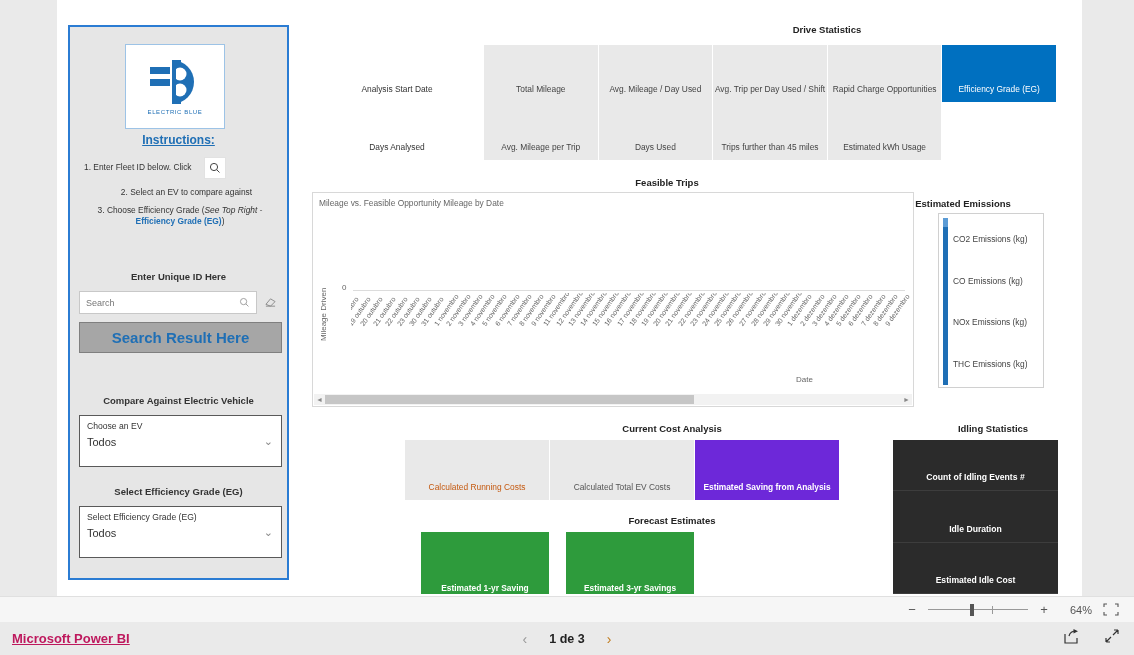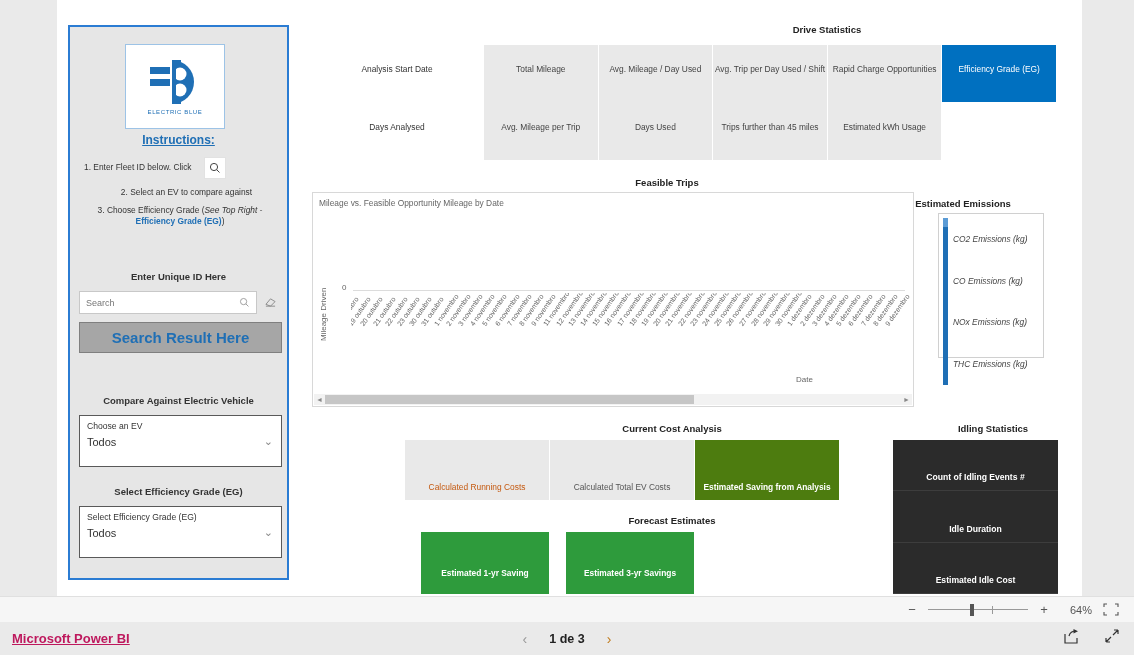--- a/index.html
+++ b/index.html
@@ -95,21 +95,21 @@
   
   .sec-title {
     position: absolute; font-size: 9.5px; font-weight: bold; color: #222;
     text-align: center;
   }
 
   
   .kpi-grid { position: absolute; left: 484px; top: 45px; width: 573px; height: 115px; display: grid;
     grid-template-columns: repeat(5, 1fr); grid-template-rows: 57px 58px; }
   .kpi {
-    background: #e9e9e9; display: flex; align-items: center; justify-content: center;
+    background: #e9e9e9; display: flex; align-items: flex-end; justify-content: center;
     padding-bottom: 8px; border-right: 1px solid #fff;
   }
   .kpi-label { font-size: 8.4px; color: #444; text-align: center; line-height: 1.2; }
   .kpi.blue { background: #0070c0; }
   .kpi.blue .kpi-label { color: #fff; }
   .kpi.plain { background: transparent; border: none; }
   .kpi.plain .kpi-label { color: #333; }
 
   .datecol { position: absolute; left: 310px; top: 45px; width: 174px; height: 115px;
     display: grid; grid-template-rows: 57px 58px; }
@@ -140,51 +140,51 @@
   .chart-scroll {
     position: absolute; left: 1px; bottom: 1px; width: 598px; height: 11px;
     background: #f2f2f2; display: flex; align-items: center;
   }
   .scroll-arrow { width: 11px; text-align: center; font-size: 7px; color: #888; }
   .scroll-track { flex: 1; height: 9px; position: relative; }
   .scroll-thumb { position: absolute; left: 0; top: 0; width: 64%; height: 9px; background: #c6c6c6; }
 
   
   .emissions-card {
-    position: absolute; left: 938px; top: 193px; width: 106px; height: 145px;
-    background: #fff; border: 1px solid #d0d0d0; font-style: italic;
+    position: absolute; left: 938px; top: 193px; width: 106px; height: 175px;
+    background: #fff; border: 1px solid #d0d0d0;
   }
   .emis-bar { position: absolute; left: 4px; top: 4px; width: 5px; height: 167px; background: #1f6fb5; }
   .emis-bar-top { position:absolute; left:4px; top:4px; width:5px; height:9px; background:#5b9bd5; }
   .emis-list { position: absolute; left: 14px; top: 4px; right: 4px; height: 167px;
     display: flex; flex-direction: column; justify-content: space-around; }
   .emis-row { font-size: 8.4px; color: #444; }
 
   
   .cost-grid {
     position: absolute; left: 405px; top: 440px; width: 435px; height: 60px;
     display: grid; grid-template-columns: repeat(3, 1fr);
   }
   .cost-cell {
     background: #e9e9e9; display: flex; align-items: flex-end; justify-content: center;
     padding-bottom: 8px; border-right: 1px solid #fff;
   }
-  .cost-cell.green { background: #4d7c0f; }
+  .cost-cell.green { background: #6d28d9; }
   .cost-label { font-size: 8.4px; color: #555; text-align: center; }
   .cost-cell.green .cost-label { color: #fff; font-weight: bold; }
   .cost-label.orange { color: #c55a11; }
 
   
   .forecast-grid {
     position: absolute; left: 405px; top: 532px; width: 435px; height: 62px;
     display: grid; grid-template-columns: repeat(3, 1fr);
   }
   .fc-cell {
     background: #2e9b3c; display: flex; align-items: flex-end; justify-content: center;
-    padding-bottom: 16px; border-right: 1px solid #fff; margin-left: 16px;
+    padding-bottom: 1px; border-right: 1px solid #fff; margin-left: 16px;
   }
   .fc-label { font-size: 8.4px; color: #fff; font-weight: bold; text-align: center; }
 
   
   .idling-card {
     position: absolute; left: 893px; top: 440px; width: 165px; height: 154px;
     background: #2b2b2b;
   }
   .idle-row {
     height: 51.3px; display: flex; align-items: flex-end; justify-content: center;

